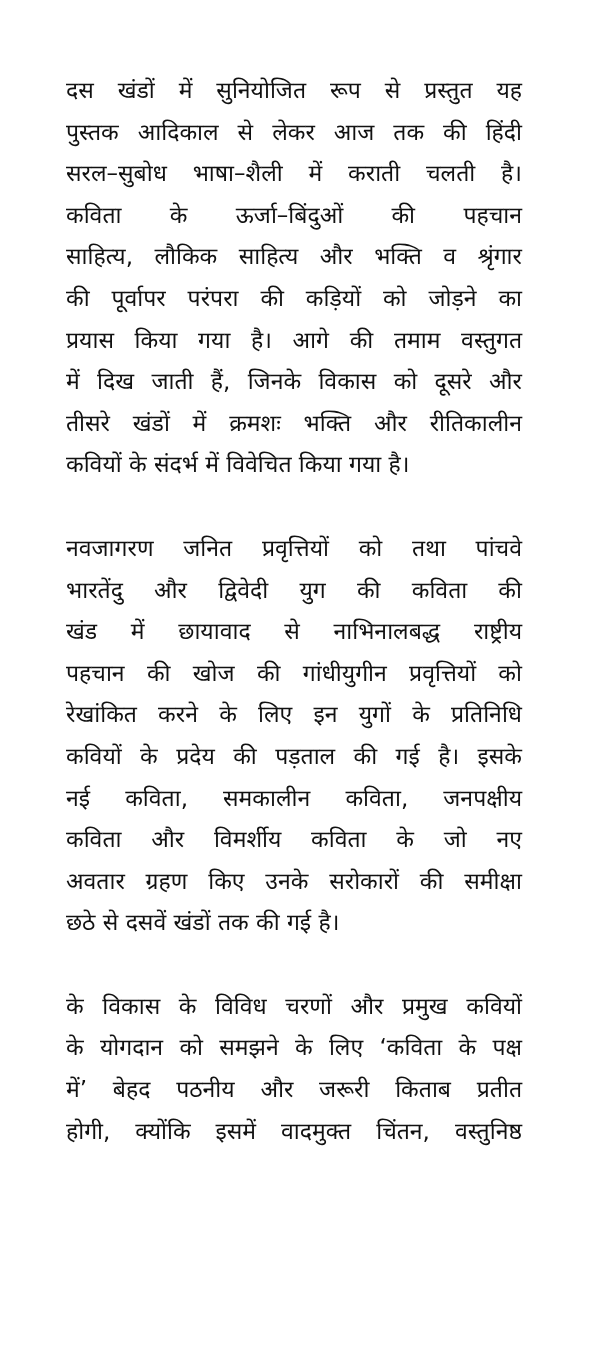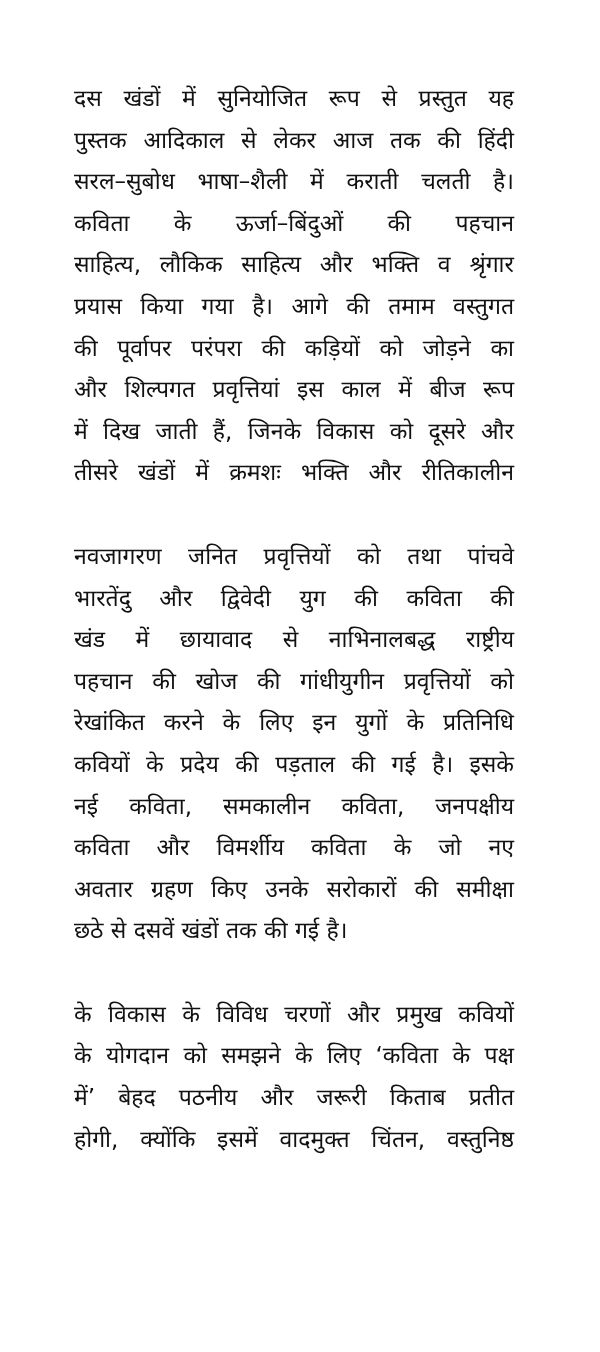--- a/index.html
+++ b/index.html
@@ -3,44 +3,44 @@
 <meta charset="utf-8">
 <style>
   html, body { margin: 0; padding: 0; background: #ffffff; }
   body { width: 600px; height: 1352px; position: relative; overflow: hidden; }
   .page {
     position: absolute; left: 58px; top: 62px; width: 472px;
     font-family: "DejaVu Sans", sans-serif;
     color: #111111;
     font-size: 23px;
   }
-  .para { margin: 16px; }
+  .para { margin: 8px; }
   .para + .para { margin-top: 42px; }
   .line {
     display: block; height: 41.6px; line-height: 41.6px;
     text-align: justify; text-align-last: justify; white-space: nowrap;
     overflow: visible;
   }
   .line.last { text-align-last: left; }
 </style>
 </head>
 <body>
 
 <div class="page">
   <div class="para">
     <span class="line">दस खंडों में सुनियोजित रूप से प्रस्तुत यह</span>
     <span class="line">पुस्तक आदिकाल से लेकर आज तक की हिंदी</span>
     <span class="line">सरल–सुबोध भाषा–शैली में कराती चलती है।</span>
     <span class="line">कविता के ऊर्जा–बिंदुओं की पहचान</span>
     <span class="line">साहित्य, लौकिक साहित्य और भक्ति व श्रृंगार</span>
+    <span class="line">की पूर्वापर परंपरा की कड़ियों को जोड़ने का</span>
     <span class="line">प्रयास किया गया है। आगे की तमाम वस्तुगत</span>
-    <span class="line">की पूर्वापर परंपरा की कड़ियों को जोड़ने का</span>
-    <span class="line">और शिल्पगत प्रवृत्तियां इस काल में बीज रूप</span>
     <span class="line">में दिख जाती हैं, जिनके विकास को दूसरे और</span>
     <span class="line">तीसरे खंडों में क्रमशः भक्ति और रीतिकालीन</span>
+    <span class="line last">कवियों के संदर्भ में विवेचित किया गया है।</span>
   </div>
   <div class="para">
     <span class="line">नवजागरण जनित प्रवृत्तियों को तथा पांचवे</span>
     <span class="line">भारतेंदु और द्विवेदी युग की कविता की</span>
     <span class="line">खंड में छायावाद से नाभिनालबद्ध राष्ट्रीय</span>
     <span class="line">पहचान की खोज की गांधीयुगीन प्रवृत्तियों को</span>
     <span class="line">रेखांकित करने के लिए इन युगों के प्रतिनिधि</span>
     <span class="line">कवियों के प्रदेय की पड़ताल की गई है। इसके</span>
     <span class="line">नई कविता, समकालीन कविता, जनपक्षीय</span>
     <span class="line">कविता और विमर्शीय कविता के जो नए</span>

